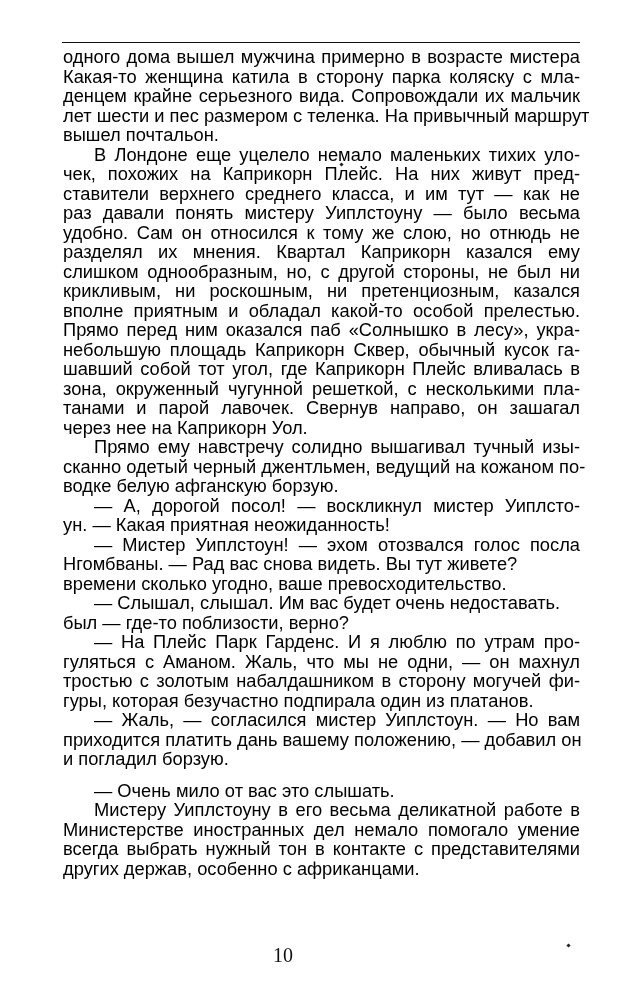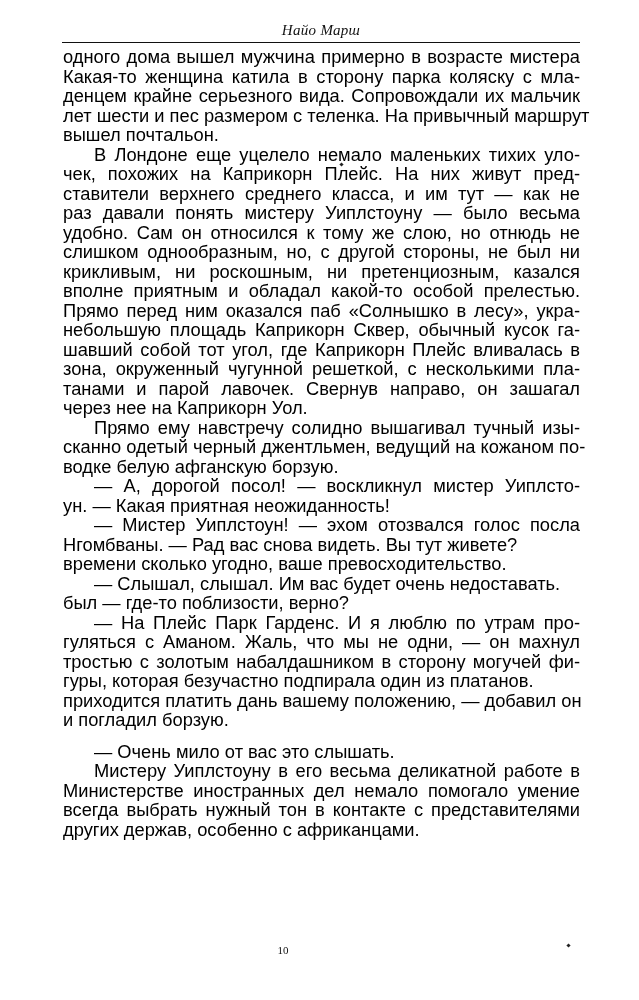--- a/index.html
+++ b/index.html
@@ -21,42 +21,42 @@
     font-family: Liberation Sans, sans-serif;
     font-size: 18.3px; line-height: 21.6px; color: #000000;
   }
   .line { display: block; white-space: nowrap; text-align: justify; text-align-last: justify; height: 21.6px; overflow: visible; }
   .line.last { text-align-last: left; }
   .line.indent { padding-left: 31px; }
   .page-number {
     position: absolute; left: 0; width: 566px; top: 944px;
     text-align: center;
     font-family: "Liberation Serif", "DejaVu Serif", serif;
-    font-size: 11px; color: #111;
+    font-size: 20px; color: #111;
   }
   .speck { position: absolute; width: 3px; height: 3px; background: #222; transform: rotate(45deg); }
 </style>
 </head>
 <body>
 
 <div class="page">
-  <div class="running-head">Найо Марш</div>
   <div class="head-rule"></div>
 
   <div class="body-text" id="body-text">
       <span class="line" style="height: 19.5111px; line-height: 19.5111px;">одного дома вышел мужчина примерно в возрасте мистера</span>
       <span class="line" style="height: 19.5111px; line-height: 19.5111px;">Какая-то женщина катила в сторону парка коляску с мла-</span>
       <span class="line" style="height: 19.5111px; line-height: 19.5111px;">денцем крайне серьезного вида. Сопровождали их мальчик</span>
       <span class="line" style="height: 19.5111px; line-height: 19.5111px;">лет шести и пес размером с теленка. На привычный маршрут</span>
       <span class="line last" style="height: 19.5111px; line-height: 19.5111px;">вышел почтальон.</span>
       <span class="line indent" style="height: 19.5111px; line-height: 19.5111px;">В Лондоне еще уцелело немало маленьких тихих уло-</span>
       <span class="line" style="height: 19.5111px; line-height: 19.5111px;">чек, похожих на Каприкорн Плейс. На них живут пред-</span>
       <span class="line" style="height: 19.5111px; line-height: 19.5111px;">ставители верхнего среднего класса, и им тут — как не</span>
       <span class="line" style="height: 19.5111px; line-height: 19.5111px;">раз давали понять мистеру Уиплстоуну — было весьма</span>
       <span class="line" style="height: 19.5111px; line-height: 19.5111px;">удобно. Сам он относился к тому же слою, но отнюдь не</span>
+      <span class="line" style="height: 19.5111px; line-height: 19.5111px;">разделял их мнения. Квартал Каприкорн казался ему</span>
       <span class="line" style="height: 19.5111px; line-height: 19.5111px;">слишком однообразным, но, с другой стороны, не был ни</span>
       <span class="line" style="height: 19.5111px; line-height: 19.5111px;">крикливым, ни роскошным, ни претенциозным, казался</span>
       <span class="line" style="height: 19.5111px; line-height: 19.5111px;">вполне приятным и обладал какой-то особой прелестью.</span>
       <span class="line" style="height: 19.5111px; line-height: 19.5111px;">Прямо перед ним оказался паб «Солнышко в лесу», укра-</span>
       <span class="line" style="height: 19.5111px; line-height: 19.5111px;">небольшую площадь Каприкорн Сквер, обычный кусок га-</span>
       <span class="line" style="height: 19.5111px; line-height: 19.5111px;">шавший собой тот угол, где Каприкорн Плейс вливалась в</span>
       <span class="line" style="height: 19.5111px; line-height: 19.5111px;">зона, окруженный чугунной решеткой, с несколькими пла-</span>
       <span class="line" style="height: 19.5111px; line-height: 19.5111px;">танами и парой лавочек. Свернув направо, он зашагал</span>
       <span class="line last" style="height: 19.5111px; line-height: 19.5111px;">через нее на Каприкорн Уол.</span>
       <span class="line indent" style="height: 19.5111px; line-height: 19.5111px;">Прямо ему навстречу солидно вышагивал тучный изы-</span>
@@ -66,20 +66,21 @@
       <span class="line last" style="height: 19.5111px; line-height: 19.5111px;">ун. — Какая приятная неожиданность!</span>
       <span class="line indent" style="height: 19.5111px; line-height: 19.5111px;">— Мистер Уиплстоун! — эхом отозвался голос посла</span>
       <span class="line last" style="height: 19.5111px; line-height: 19.5111px;">Нгомбваны. — Рад вас снова видеть. Вы тут живете?</span>
       <span class="line last" style="height: 19.5111px; line-height: 19.5111px;">времени сколько угодно, ваше превосходительство.</span>
       <span class="line indent last" style="height: 19.5111px; line-height: 19.5111px;">— Слышал, слышал. Им вас будет очень недоставать.</span>
       <span class="line last" style="height: 19.5111px; line-height: 19.5111px;">был — где-то поблизости, верно?</span>
       <span class="line indent" style="height: 19.5111px; line-height: 19.5111px;">— На Плейс Парк Гарденс. И я люблю по утрам про-</span>
       <span class="line" style="height: 19.5111px; line-height: 19.5111px;">гуляться с Аманом. Жаль, что мы не одни, — он махнул</span>
       <span class="line" style="height: 19.5111px; line-height: 19.5111px;">тростью с золотым набалдашником в сторону могучей фи-</span>
       <span class="line last" style="height: 19.5111px; line-height: 19.5111px;">гуры, которая безучастно подпирала один из платанов.</span>
+      <span class="line indent" style="height: 19.5111px; line-height: 19.5111px;">— Жаль, — согласился мистер Уиплстоун. — Но вам</span>
       <span class="line" style="height: 19.5111px; line-height: 19.5111px;">приходится платить дань вашему положению, — добавил он</span>
       <span class="line last" style="height: 19.5111px; line-height: 19.5111px;">и погладил борзую.</span>
       <span class="line indent last" style="height: 19.5111px; line-height: 19.5111px; margin-top: 12px;">— Очень мило от вас это слышать.</span>
       <span class="line indent" style="height: 19.5111px; line-height: 19.5111px;">Мистеру Уиплстоуну в его весьма деликатной работе в</span>
       <span class="line" style="height: 19.5111px; line-height: 19.5111px;">Министерстве иностранных дел немало помогало умение</span>
       <span class="line" style="height: 19.5111px; line-height: 19.5111px;">всегда выбрать нужный тон в контакте с представителями</span>
       <span class="line last" style="height: 19.5111px; line-height: 19.5111px;">других держав, особенно с африканцами.</span>
     </div>
 
   <div class="speck" style="left:340px; top:163px;"></div>

